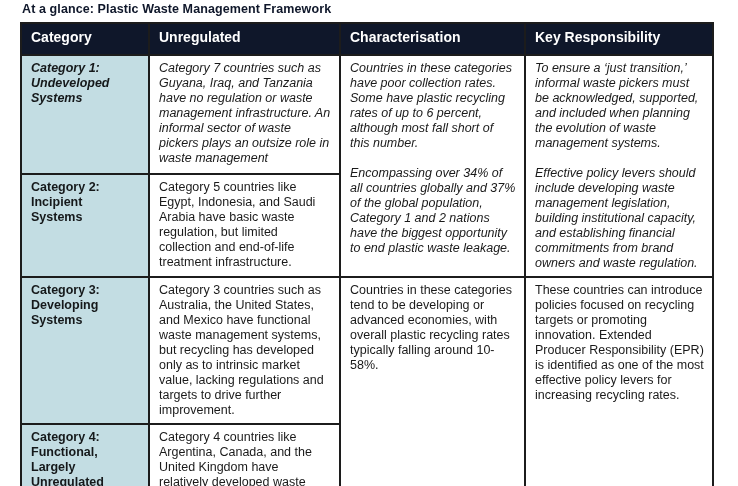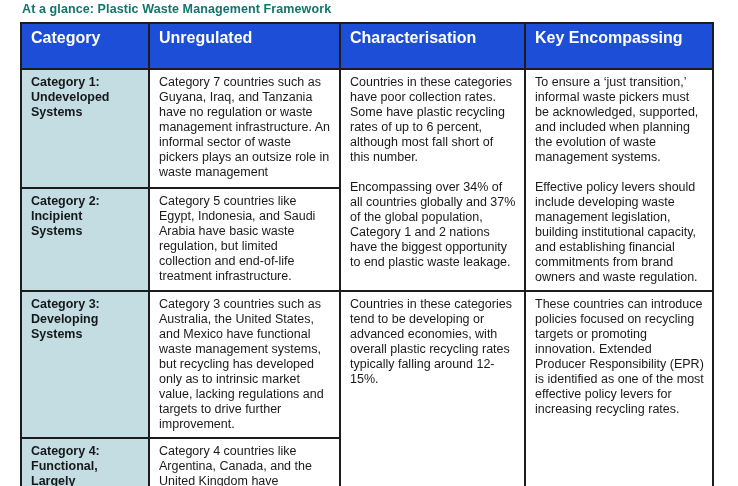--- a/index.html
+++ b/index.html
@@ -14,64 +14,64 @@
     font-family: "Liberation Sans", sans-serif;
     color: #1a1a1a;
     position: relative;
   }
   .page-title {
     position: absolute;
     left: 22px;
     top: 2px;
     font-size: 12.5px;
     font-weight: bold;
-    color: #0f766e;
+    color: #0f172a;
     letter-spacing: 0.1px;
   }
   table.framework {
     position: absolute;
     left: 20px;
     top: 22px;
     width: 692px;
     border-collapse: collapse;
     table-layout: fixed;
     font-size: 12.5px;
     line-height: 15px;
   }
   table.framework th,
   table.framework td {
     border: 2px solid #1c1c1c;
     vertical-align: top;
     padding: 5px 8px 5px 9px;
     overflow: hidden;
   }
   table.framework thead th {
-    background: #1d4ed8;
+    background: #0f172a;
     color: #ffffff;
     font-weight: bold;
-    font-size: 16px;
+    font-size: 14px;
     text-align: left;
     padding-top: 6px;
-    padding-bottom: 22px;
+    padding-bottom: 8px;
     height: 16px;
   }
   td.cat-cell {
     background: #c3dde3;
     font-weight: bold;
     color: #15181a;
     white-space: pre-line;
     padding-top: 6px;
   }
   td.text-cell p {
     margin: 0 0 15px 0;
   }
   td.text-cell p:last-child {
     margin-bottom: 0;
   }
-  tr.row-1 { height: 113px; }
+  tr.row-1 { height: 113px; font-style: italic; }
   tr.row-2 { height: 102px; }
   tr.row-3 { height: 145px; margin-top: 40px; }
   tr.row-4 { height: 110px; }
   col.c-category  { width: 128px; }
   col.c-desc      { width: 191px; }
   col.c-charact   { width: 185px; }
   col.c-opps      { width: 188px; }
 </style>
 </head>
 <body>
@@ -83,21 +83,21 @@
     <col class="c-category">
     <col class="c-desc">
     <col class="c-charact">
     <col class="c-opps">
   </colgroup>
   <thead>
     <tr>
       <th>Category</th>
       <th>Unregulated</th>
       <th>Characterisation</th>
-      <th>Key Encompassing</th>
+      <th>Key Responsibility</th>
     </tr>
   </thead>
   <tbody>
     <tr class="row-1">
       <td class="cat-cell">Category 1:
 Undeveloped
 Systems</td>
       <td class="text-cell">
         <p>Category 7 countries such as Guyana, Iraq, and Tanzania have no regulation or waste management infrastructure. An informal sector of waste pickers plays an outsize role in waste management</p>
       </td>
@@ -119,21 +119,21 @@
       </td>
     </tr>
     <tr class="row-3">
       <td class="cat-cell">Category 3:
 Developing
 Systems</td>
       <td class="text-cell">
         <p>Category 3 countries such as Australia, the United States, and Mexico have functional waste management systems, but recycling has developed only as to intrinsic market value, lacking regulations and targets to drive further improvement.</p>
       </td>
       <td class="text-cell" rowspan="2">
-        <p>Countries in these categories tend to be developing or advanced economies, with overall plastic recycling rates typically falling around 12-15%.</p>
+        <p>Countries in these categories tend to be developing or advanced economies, with overall plastic recycling rates typically falling around 10-58%.</p>
       </td>
       <td class="text-cell" rowspan="2">
         <p>These countries can introduce policies focused on recycling targets or promoting innovation. Extended Producer Responsibility (EPR) is identified as one of the most effective policy levers for increasing recycling rates.</p>
       </td>
     </tr>
     <tr class="row-4">
       <td class="cat-cell">Category 4:
 Functional, Largely
 Unregulated
 Systems</td>

